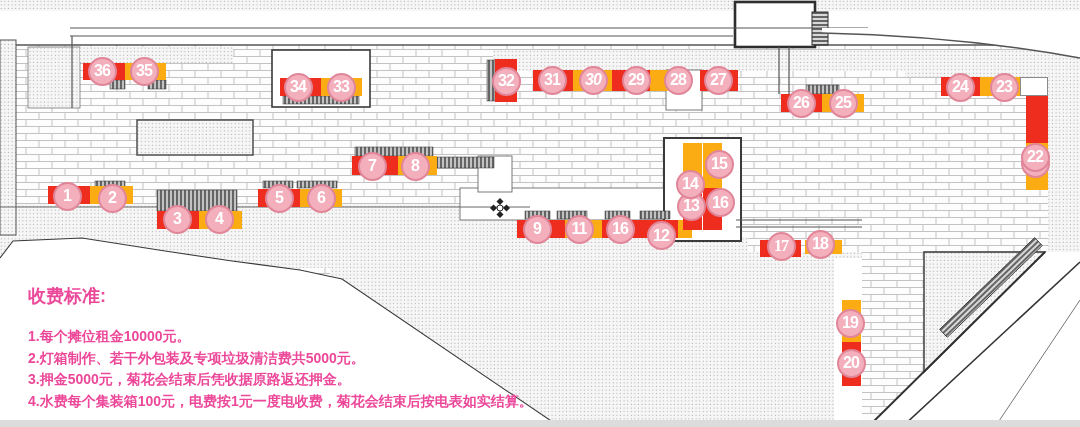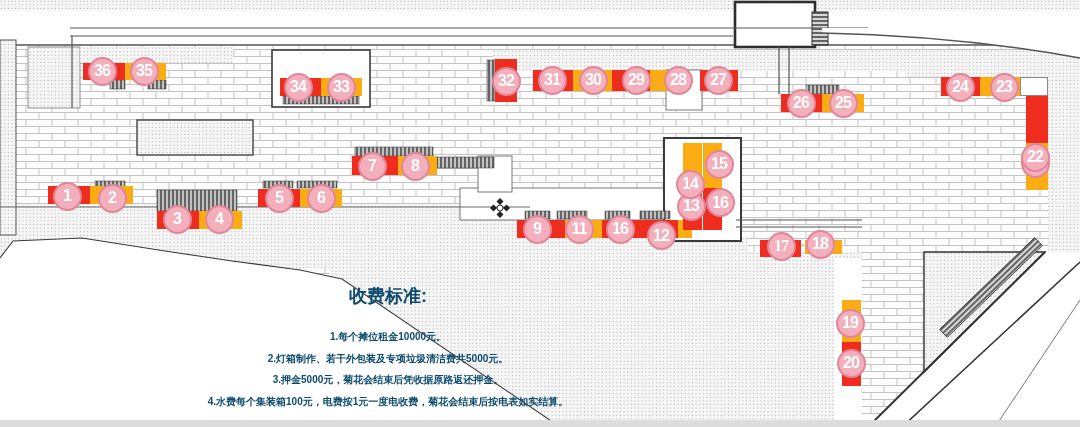--- a/index.html
+++ b/index.html
@@ -16,24 +16,24 @@
   .stall-bar.yellow{background:var(--yellow);}
   .stall-bar.white{background:#fff;border:1px solid #8a8a8a;}
   .stall-circle{
     position:absolute;width:29px;height:29px;border-radius:50%;
     background:var(--circle-fill);border:2px solid var(--circle-border);
     display:flex;align-items:center;justify-content:center;
     color:#fff;font-size:16px;font-weight:bold;box-sizing:border-box;
     letter-spacing:-1px;
   }
   #fee-panel{
-    position:absolute;left:28px;top:284px;z-index:4;color:#0c4a6e;width:720px;text-align:center;
+    position:absolute;left:28px;top:284px;z-index:4;color:#ec4899;width:720px;
   }
   #fee-heading{font-size:18px;font-weight:bold;margin:0 0 18px 0;}
-  .fee-line{font-size:10px;font-weight:bold;line-height:21.5px;white-space:nowrap;}
+  .fee-line{font-size:14px;font-weight:bold;line-height:21.5px;white-space:nowrap;}
 </style>
 </head>
 <body>
 
 <div id="canvas" style="--red: #ee2d1e; --yellow: #fbac13; --circle-fill: #f3afbc; --circle-border: #e18699;">
 
   <svg id="plan-svg" width="1080" height="427" viewBox="0 0 1080 427">
     <defs>
       <pattern id="brick" width="26" height="14" patternUnits="userSpaceOnUse">
         <rect width="26" height="14" fill="#fdfdfd"></rect>
@@ -189,21 +189,21 @@
       <div class="stall-circle" style="left: 836.5px; top: 348.5px;">20</div>
       <div class="stall-circle" style="left: 1020.5px; top: 148.5px;">21</div>
       <div class="stall-circle" style="left: 1020.5px; top: 103.5px; margin-top: 39px;">22</div>
       <div class="stall-circle" style="left: 989.5px; top: 72.5px;">23</div>
       <div class="stall-circle" style="left: 945.5px; top: 72.5px;">24</div>
       <div class="stall-circle" style="left: 828.5px; top: 88.5px;">25</div>
       <div class="stall-circle" style="left: 786.5px; top: 88.5px;">26</div>
       <div class="stall-circle" style="left: 703.5px; top: 65.5px;">27</div>
       <div class="stall-circle" style="left: 663.5px; top: 65.5px;">28</div>
       <div class="stall-circle" style="left: 621.5px; top: 65.5px;">29</div>
-      <div class="stall-circle" style="left: 578.5px; top: 65.5px;">30</div>
+      <div class="stall-circle" style="left: 578.5px; top: 65.5px; font-style: italic;">30</div>
       <div class="stall-circle" style="left: 537.5px; top: 65.5px;">31</div>
       <div class="stall-circle" style="left: 491.5px; top: 66.5px;">32</div>
       <div class="stall-circle" style="left: 326.5px; top: 72.5px;">33</div>
       <div class="stall-circle" style="left: 283.5px; top: 72.5px;">34</div>
       <div class="stall-circle" style="left: 129.5px; top: 56.5px;">35</div>
       <div class="stall-circle" style="left: 87.5px; top: 56.5px;">36</div>
     </div>
 
   <div id="fee-panel">
     <div id="fee-heading">收费标准:</div>

